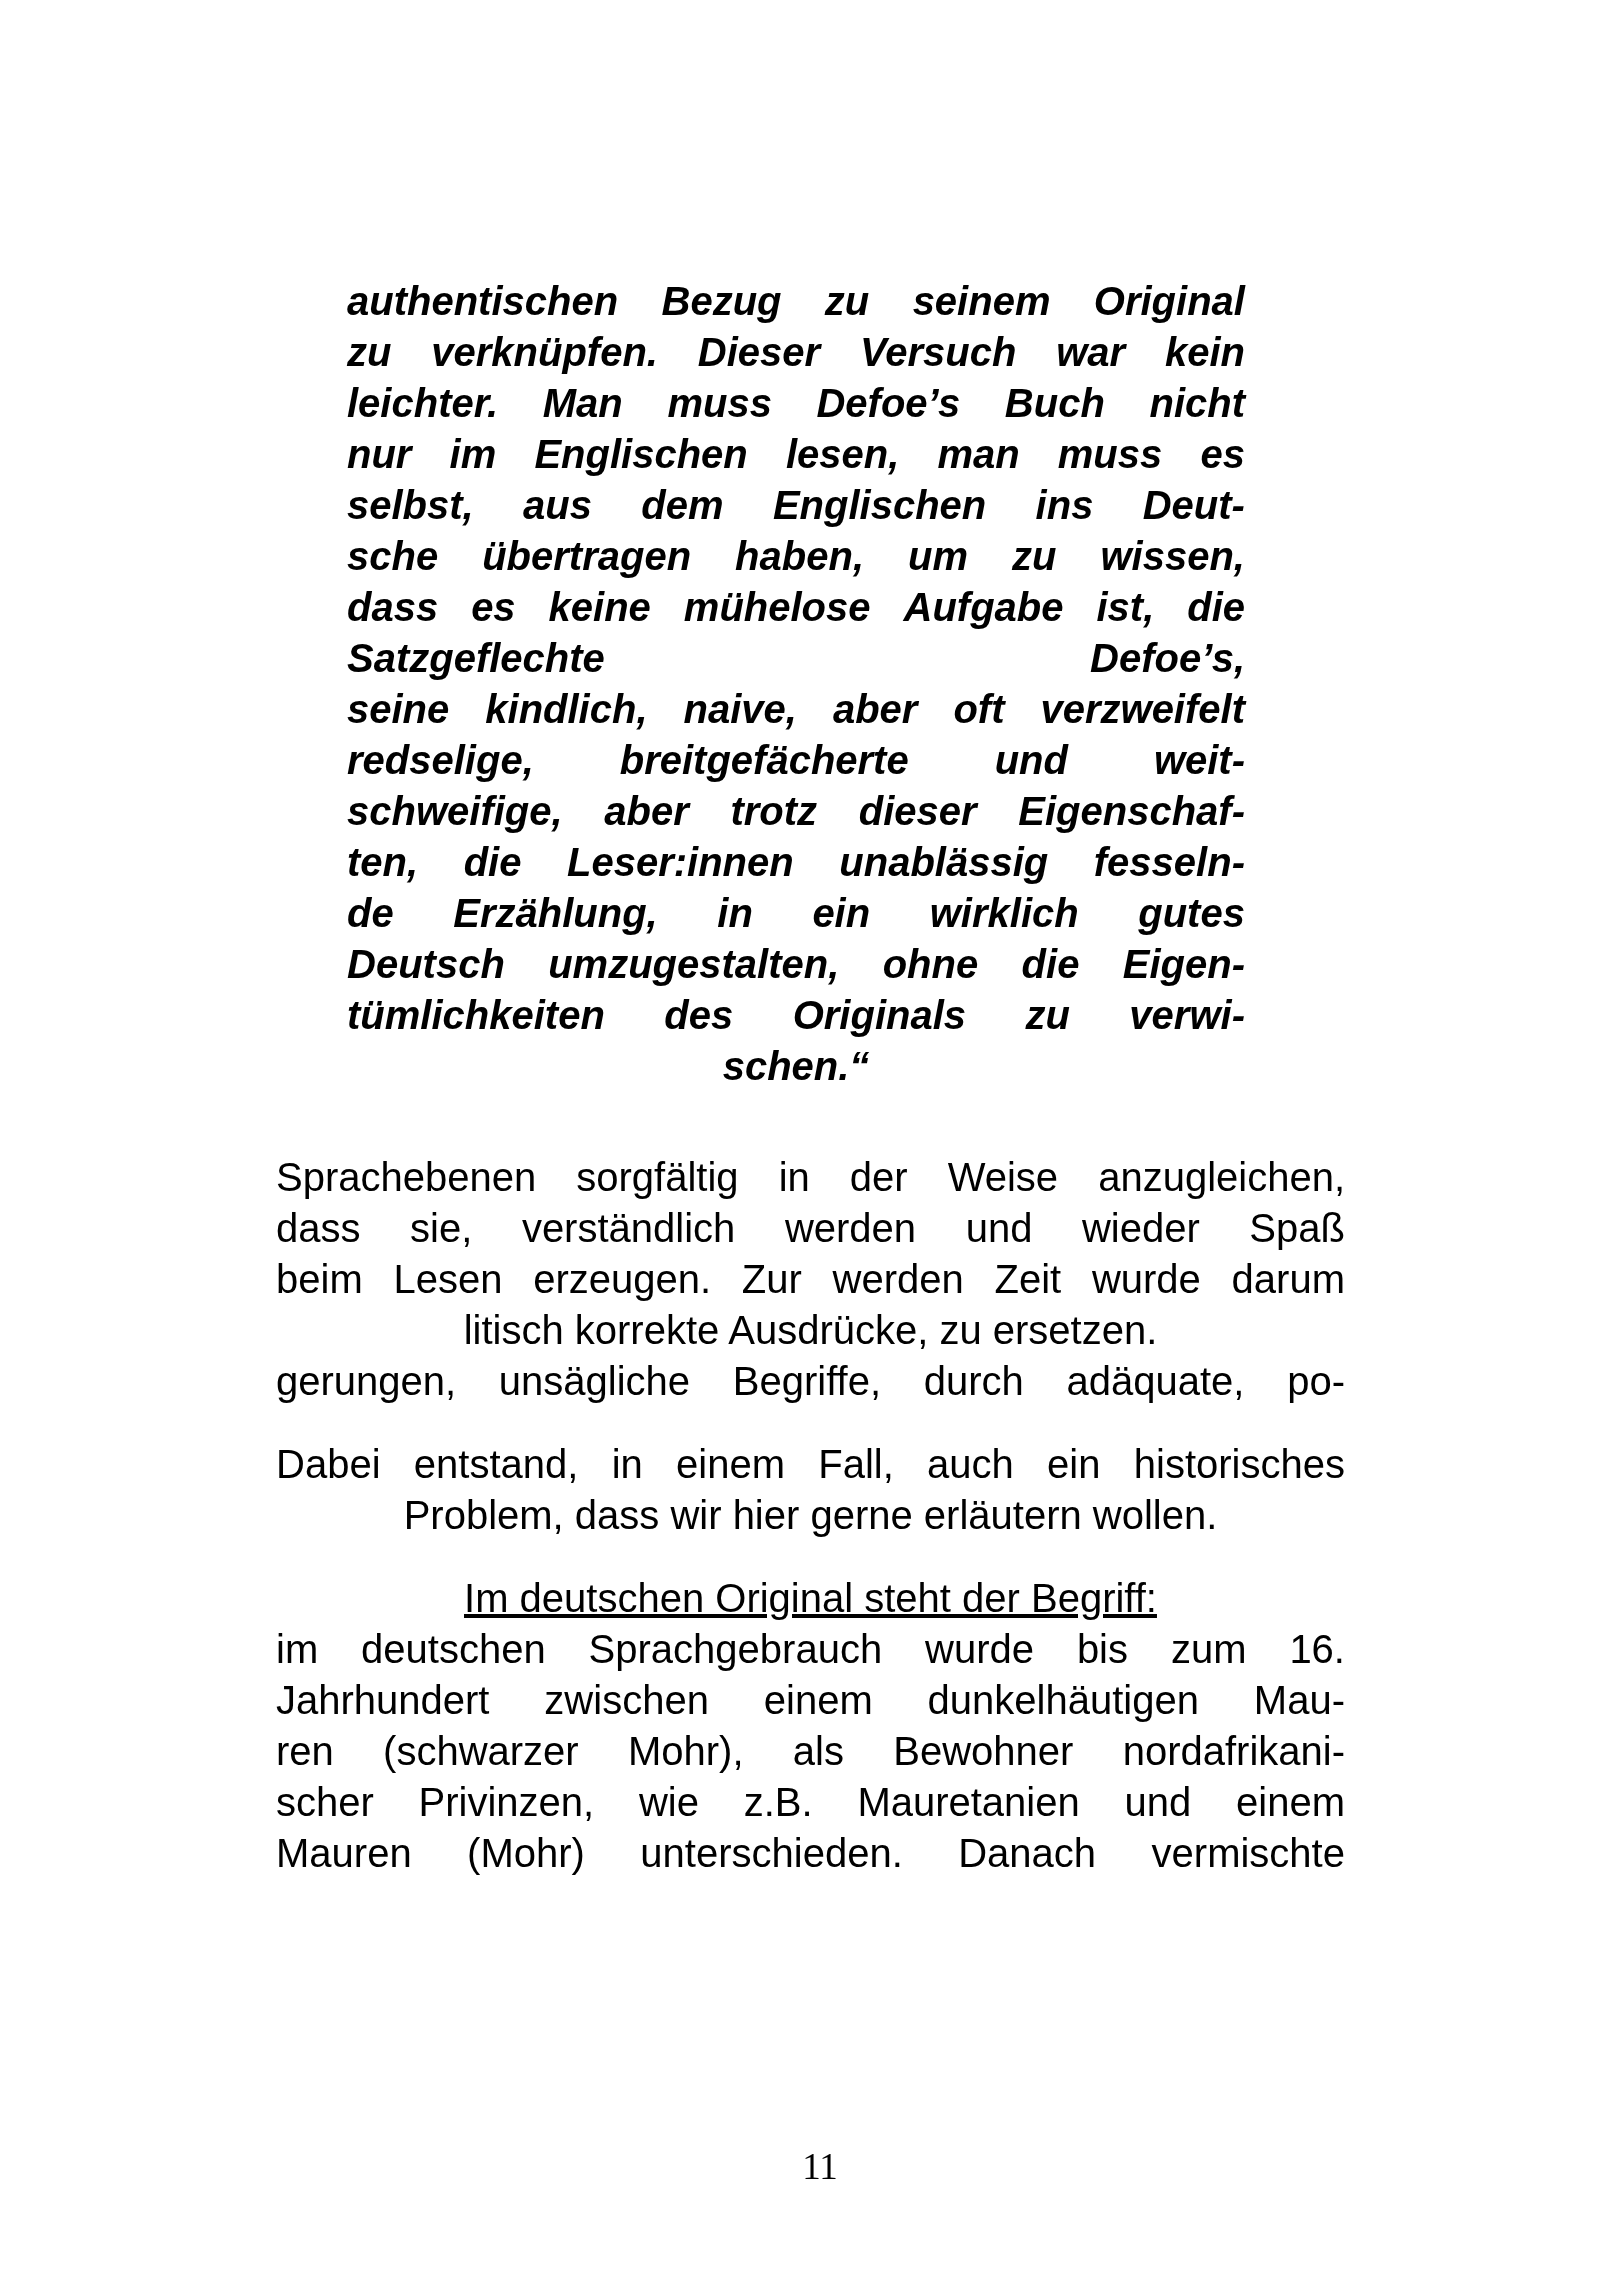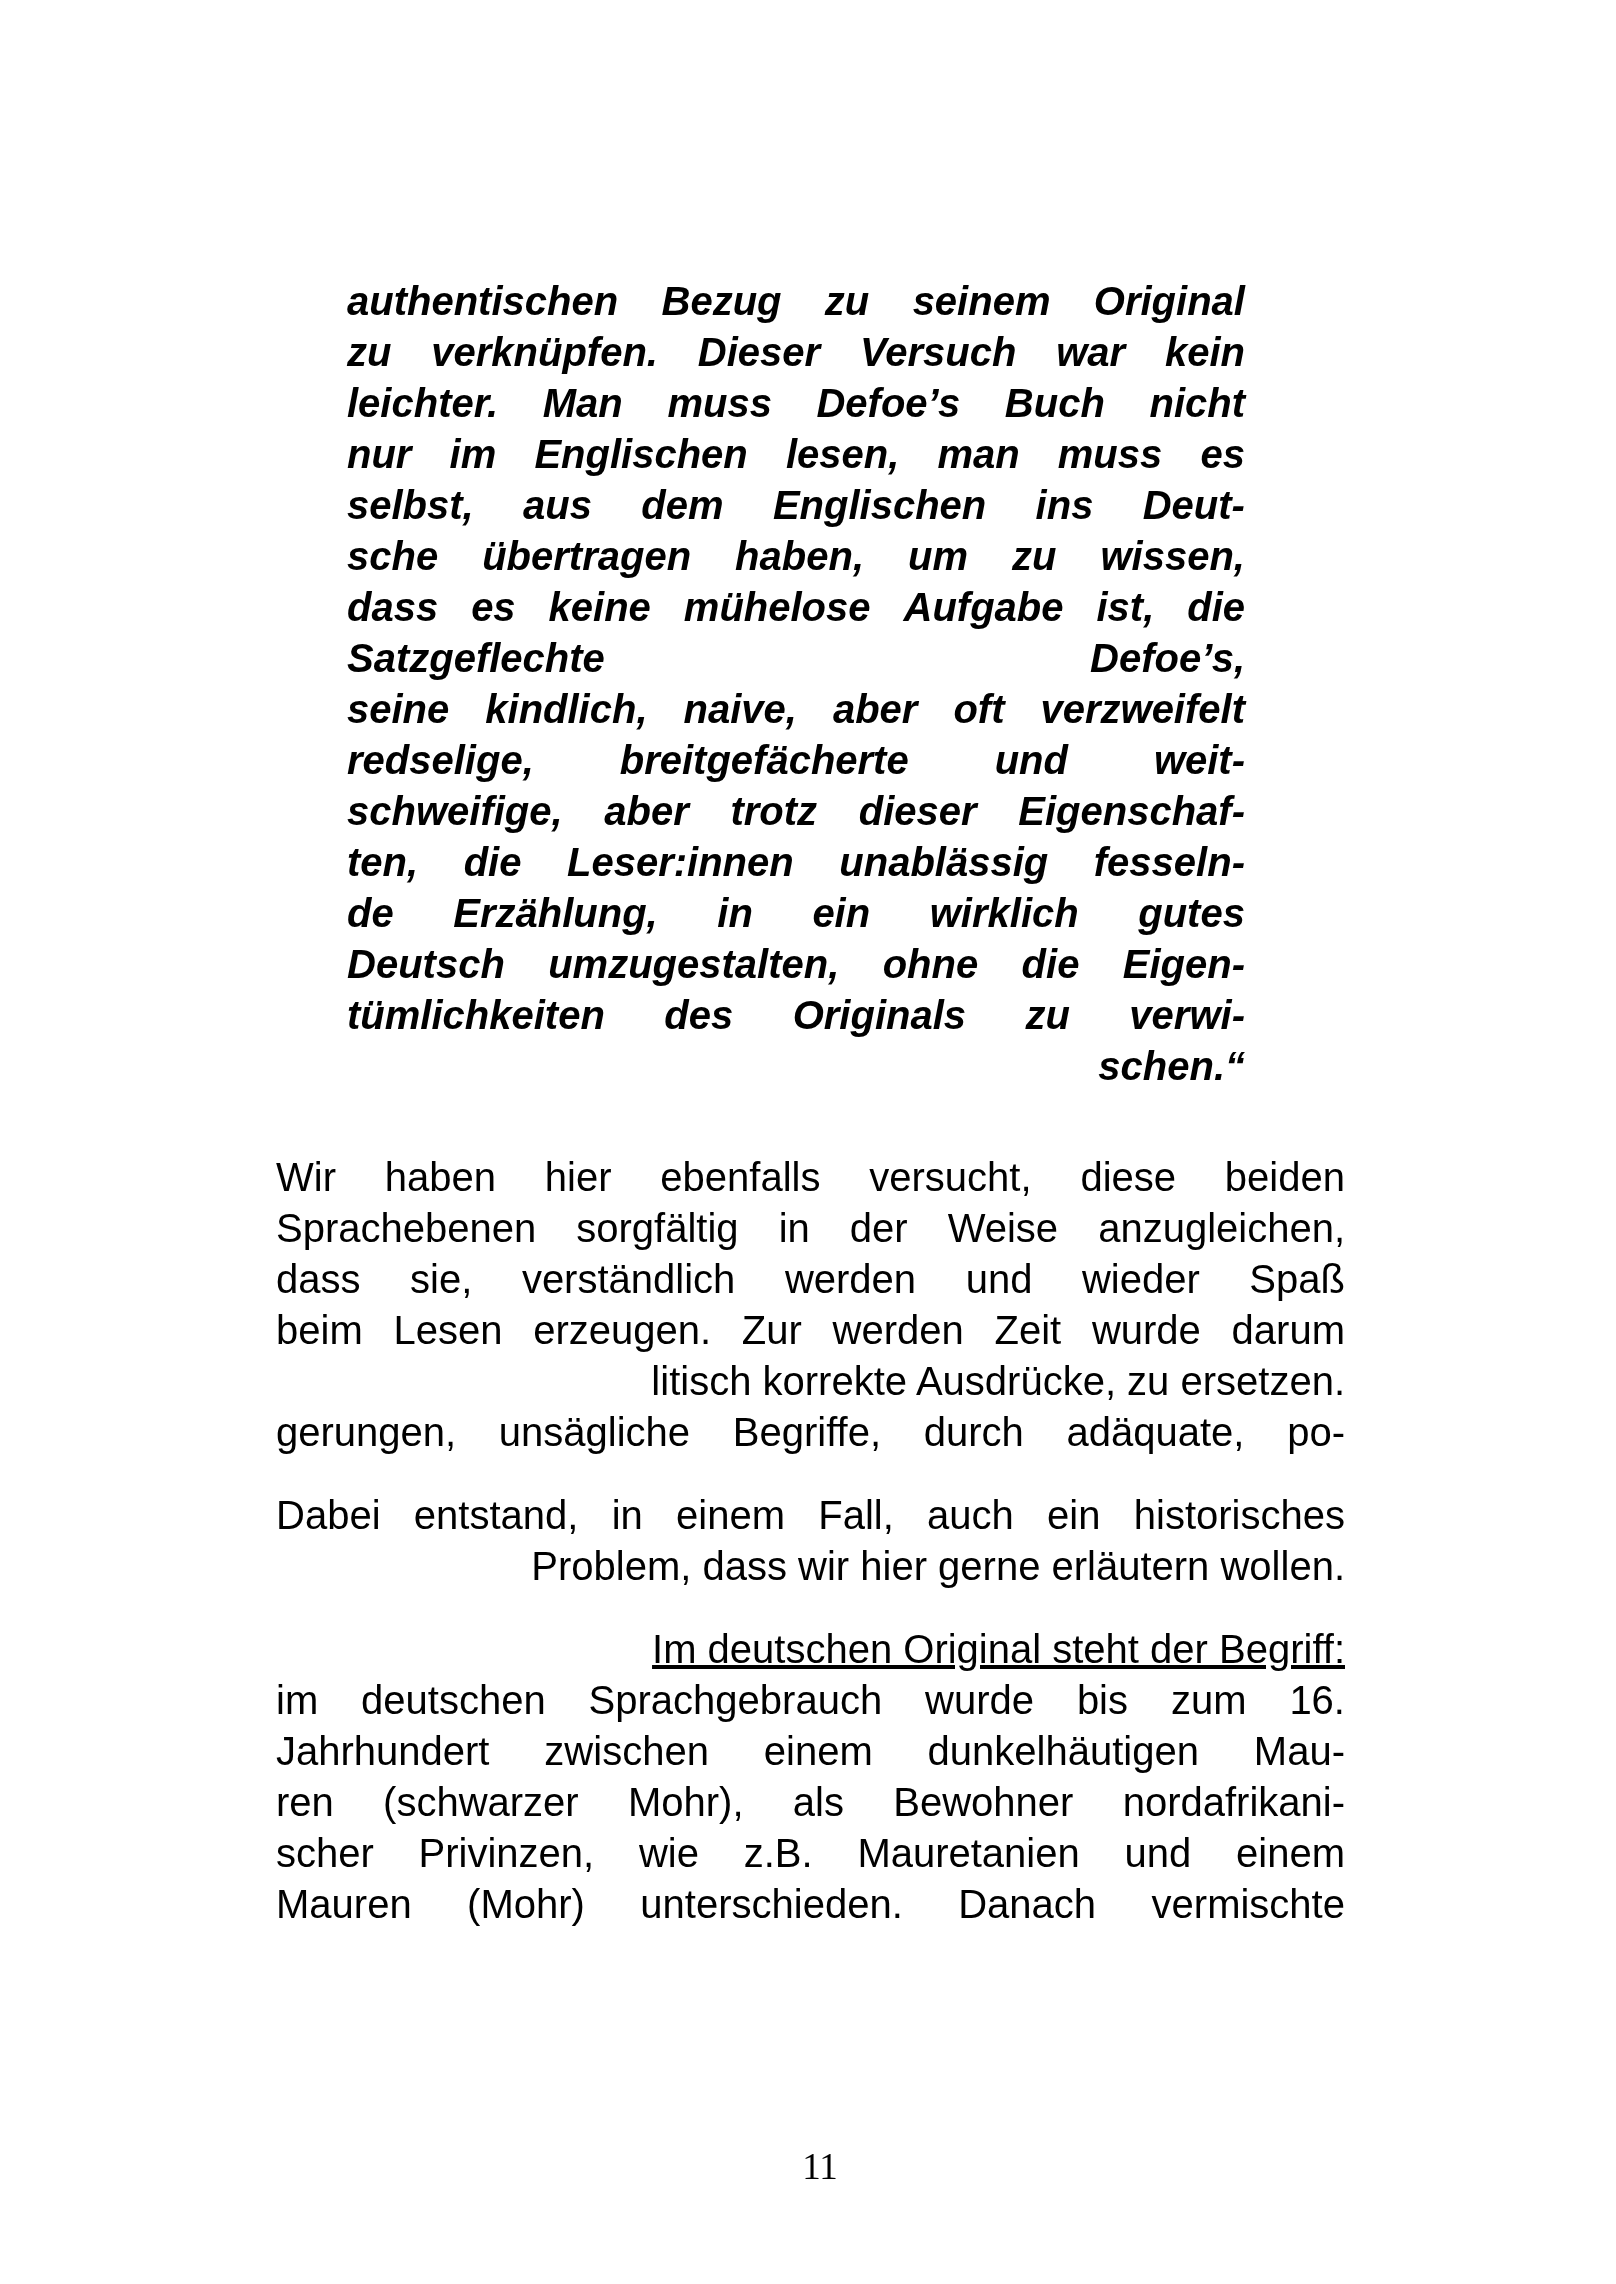--- a/index.html
+++ b/index.html
@@ -28,21 +28,21 @@
     font-style: italic;
     margin-bottom: 60px;
   }
   .block.emphasis {
     font-weight: 700;
     font-style: italic;
   }
   .line {
     font-size: 40px;
     line-height: 51px;
-    text-align: right;
+    text-align: center;
     white-space: normal;
   }
   .jline {
     display: flex;
     justify-content: space-between;
   }
   .jline span { white-space: pre; }
   .page-number {
     position: absolute;
     top: 2144px;
@@ -168,29 +168,20 @@
         <span>tümlichkeiten</span>
         <span>des</span>
         <span>Originals</span>
         <span>zu</span>
         <span>verwi-</span>
       </div>
       <div class="line last">schen.“</div>
     </div>
     <div class="block body">
       <div class="line jline">
-        <span>Wir</span>
-        <span>haben</span>
-        <span>hier</span>
-        <span>ebenfalls</span>
-        <span>versucht,</span>
-        <span>diese</span>
-        <span>beiden</span>
-      </div>
-      <div class="line jline">
         <span>Sprachebenen</span>
         <span>sorgfältig</span>
         <span>in</span>
         <span>der</span>
         <span>Weise</span>
         <span>anzugleichen,</span>
       </div>
       <div class="line jline">
         <span>dass</span>
         <span>sie,</span>

